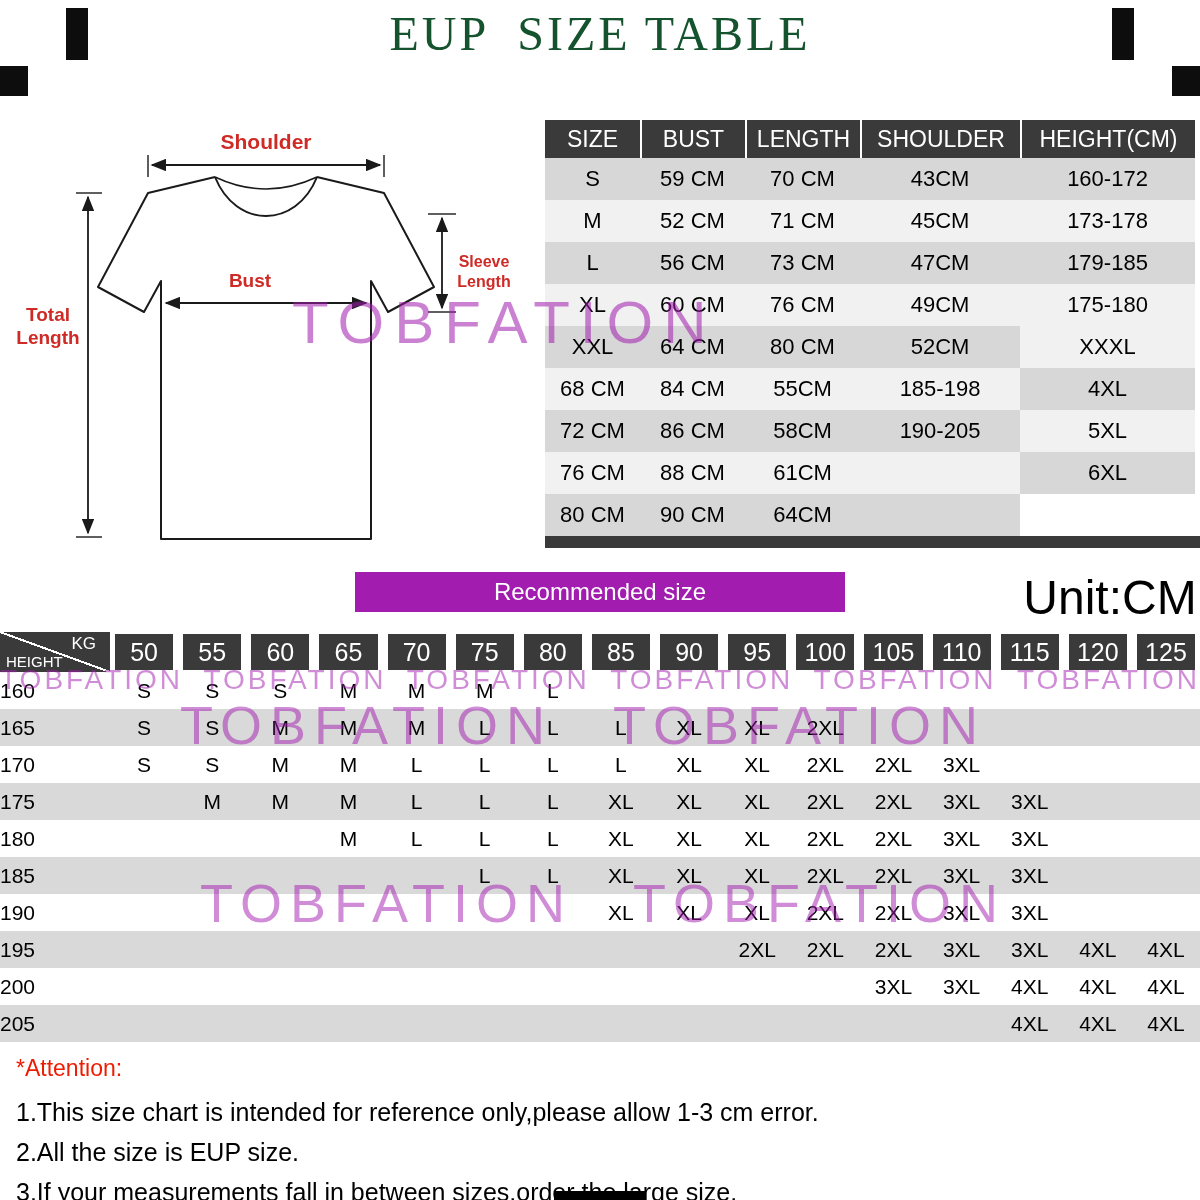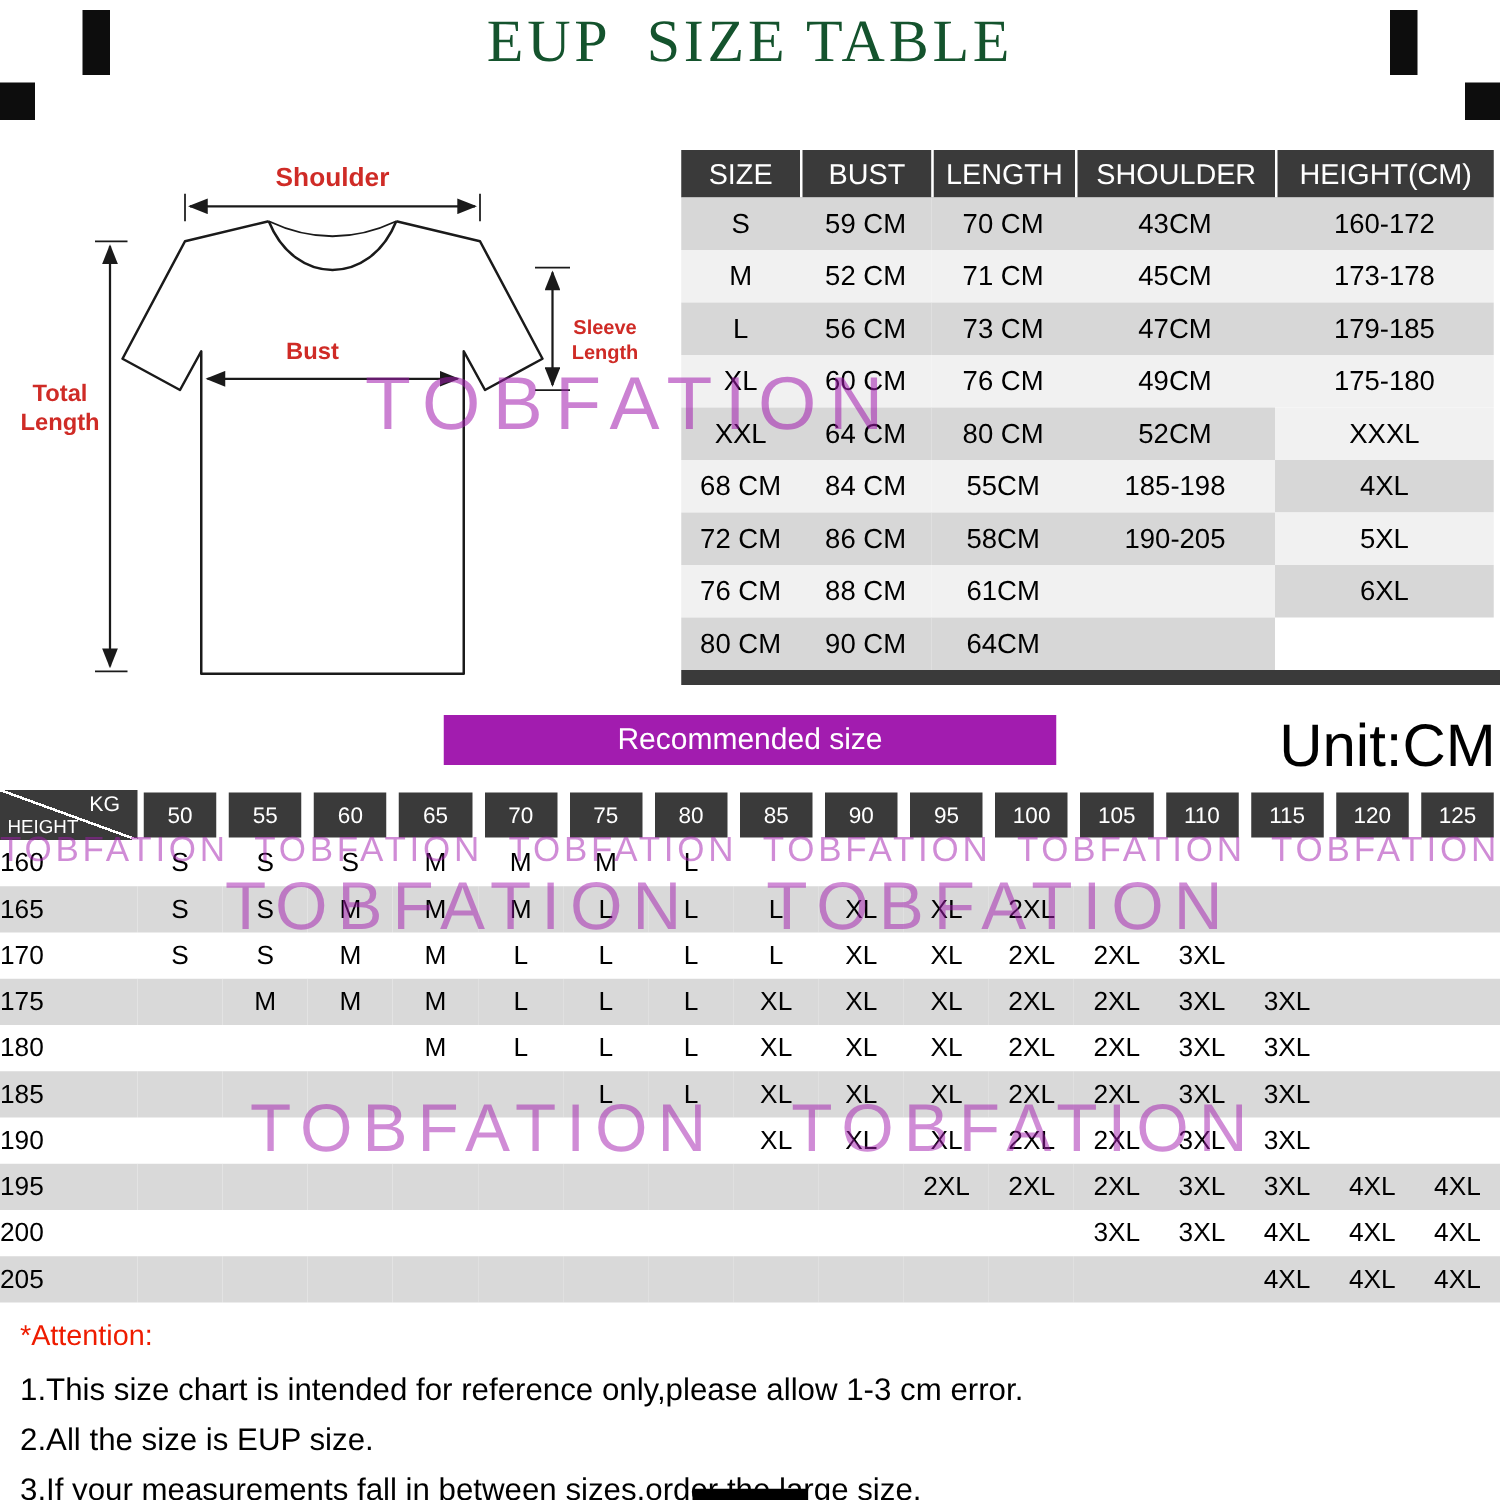--- a/index.html
+++ b/index.html
@@ -40,21 +40,21 @@
 
   
   .mx{position:absolute;left:0;top:632px;width:1200px;display:grid;
       grid-template-columns:110px repeat(16,1fr);
       grid-template-rows:40px repeat(10,37px)}
   .mx-corner{position:relative;color:#fff;
       background:linear-gradient(to top right,#3a3a3a 48.6%,#fff 48.6%,#fff 51.4%,#3a3a3a 51.4%)}
   .mx-corner .kg{position:absolute;top:2px;right:14px;font-size:17px}
   .mx-corner .ht{position:absolute;bottom:2px;left:6px;font-size:15px}
   .mx-h{background:#3a3a3a;color:#fff;margin:2px 5px;display:flex;align-items:center;
-        justify-content:center;font-size:18px}
+        justify-content:center;font-size:25px}
   .mx-ht{display:flex;align-items:center;padding-left:0;font-size:21px;color:#000}
   .mx-c{display:flex;align-items:center;justify-content:center;font-size:21px;color:#000}
   .g{background:#d9d9d9}
 
   
   .wm,.wm-row{position:absolute;pointer-events:none;z-index:6;font-weight:400;color:#a21caf}
   .wm1{left:292px;top:288px;font-size:60px;letter-spacing:10px;opacity:.55}
   .wm-row{left:0;top:664px;width:1200px;display:flex;justify-content:space-between;
           font-size:28px;letter-spacing:3px;opacity:.5}
   .wm2{left:180px;top:694px;font-size:54px;letter-spacing:8px;opacity:.5;display:flex;gap:60px}

